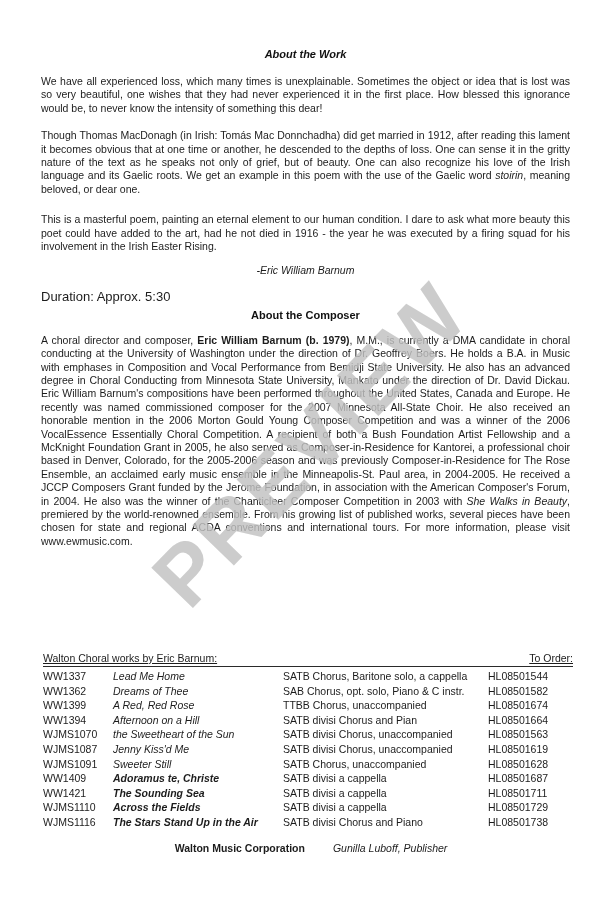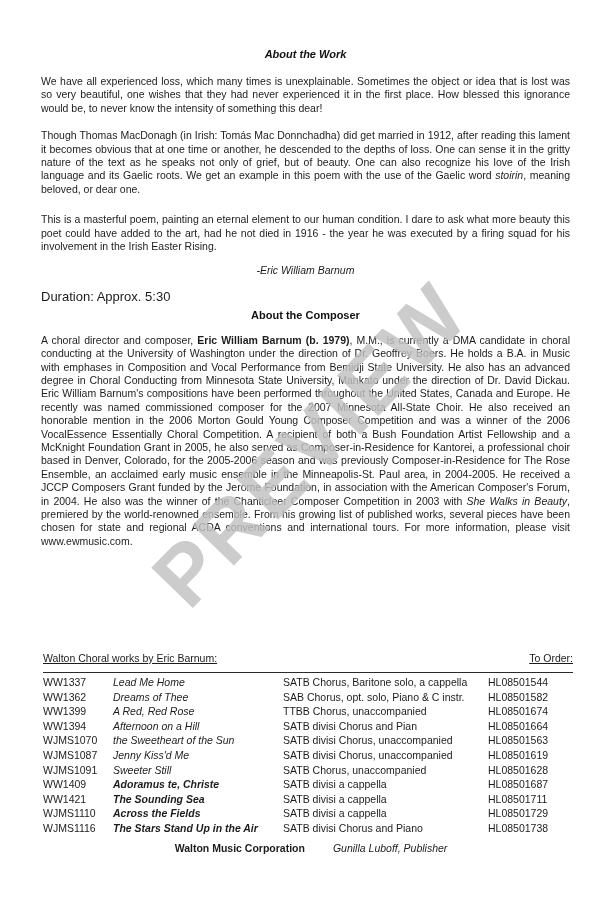--- a/index.html
+++ b/index.html
@@ -34,21 +34,21 @@
   .b{font-weight:bold;}
   .italic{font-style:italic;}
   .bold-italic{font-style:italic;font-weight:bold;}
 
   .works{
     position:absolute;left:43px;right:39px;top:652px;
     font-size:10.5px;color:#1c1c1c;
   }
   .works-header{
     display:flex;justify-content:space-between;
-    line-height:13px;padding-bottom:7px;
+    line-height:13px;padding-bottom:1px;
     border-bottom:1.2px solid #2a2a2a;
   }
   .works-header span{text-decoration:underline;}
   .works-rows{margin-top:2px;}
   .work-row{
     display:grid;
     grid-template-columns:70px 170px 205px auto;
     line-height:14.6px;
     white-space:nowrap;
   }

